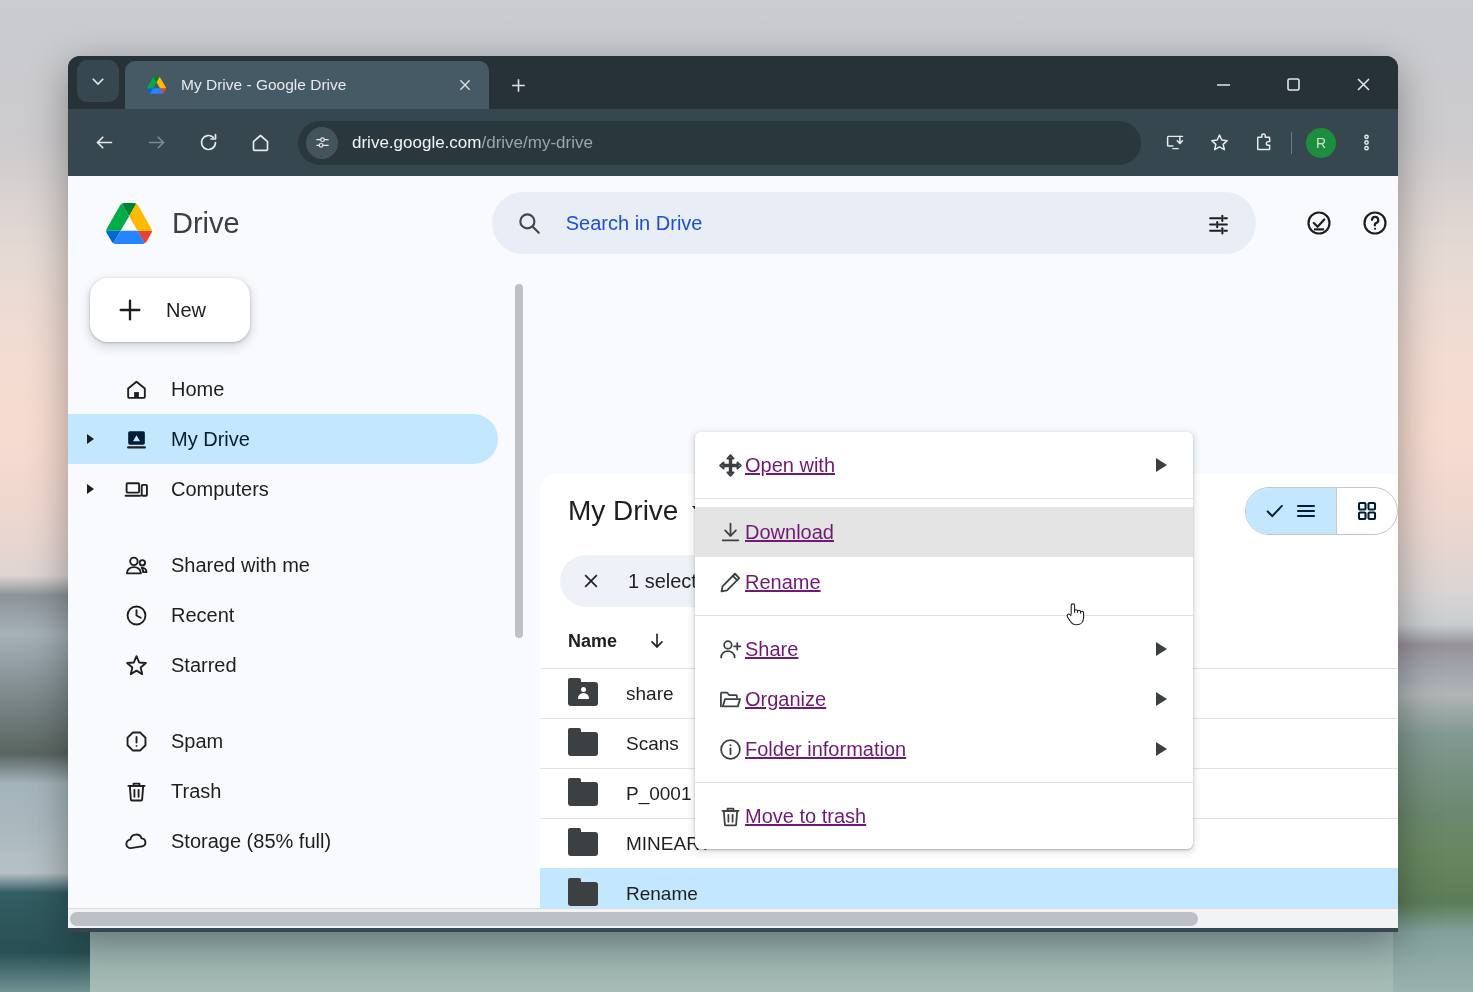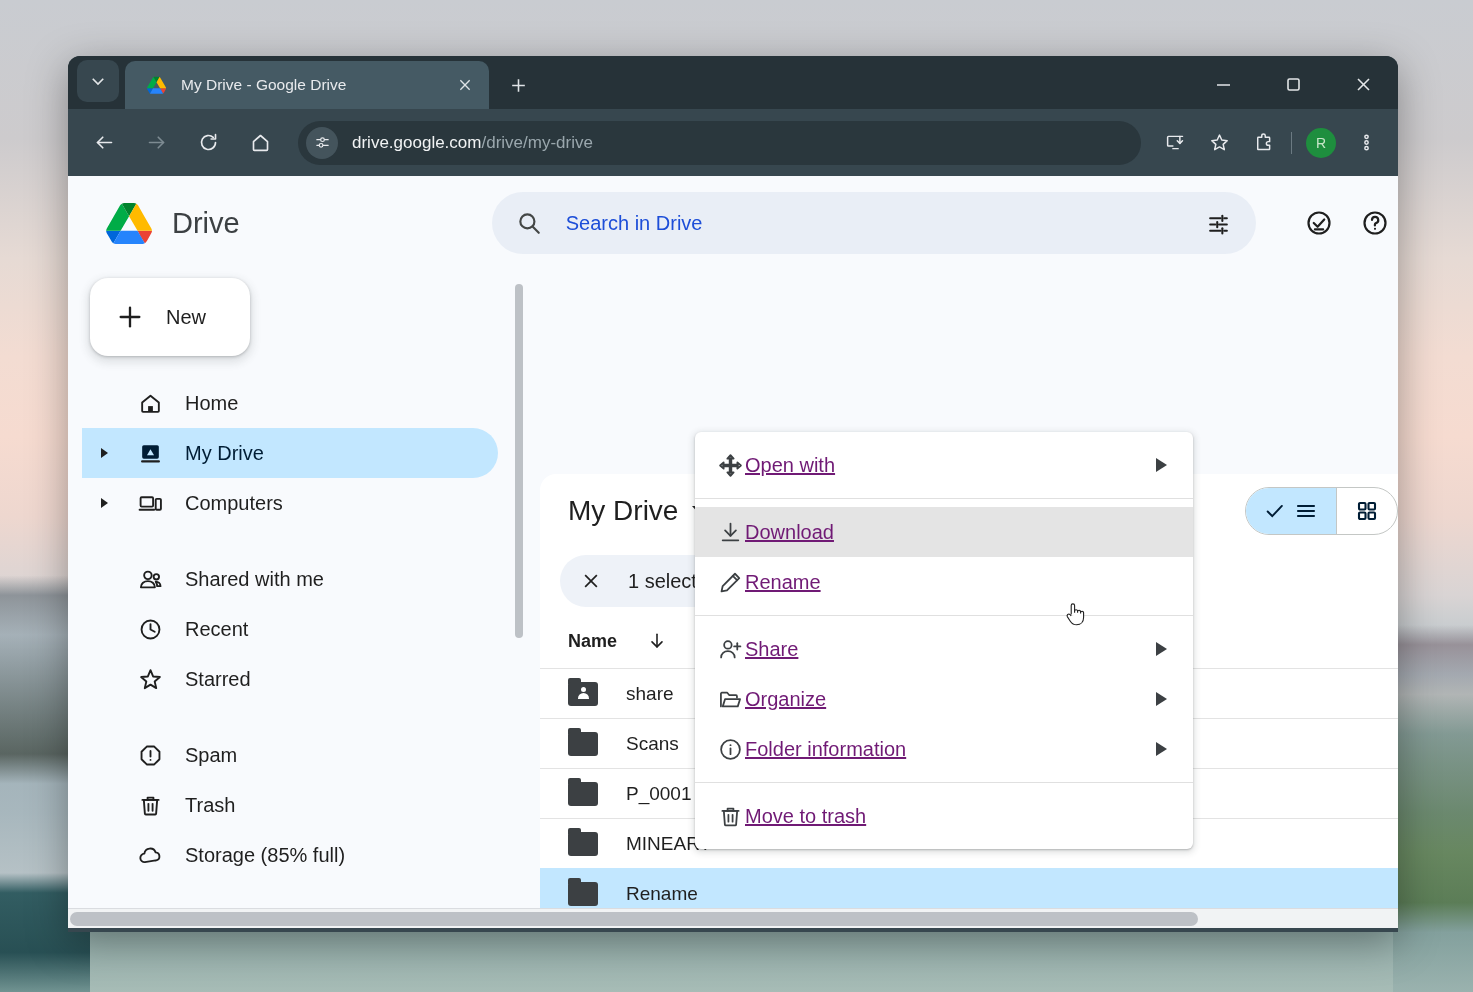--- a/index.html
+++ b/index.html
@@ -299,33 +299,33 @@
 
   
   #sidebar {
     position: absolute;
     left: 0; top: 94px; width: 472px; bottom: 0;
     background: #f8fafd;
     overflow: hidden;
   }
   #newbtn {
     margin: 8px 0 0 22px;
-    width: 160px; height: 78px;
+    width: 160px; height: 64px;
     background: #ffffff;
     border-radius: 18px;
     box-shadow: 0 1px 3px rgba(60,64,67,0.3), 0 4px 8px 3px rgba(60,64,67,0.12);
     display: flex; align-items: center;
     padding-left: 26px;
     cursor: pointer;
   }
   #newbtn .plus { width: 28px; height: 28px; }
   #newbtn .plus svg { width: 28px; height: 28px; stroke: #1f1f1f; stroke-width: 2; stroke-linecap: round; }
   #newbtn .lbl { margin-left: 22px; font-size: 20px; color: #1f1f1f; }
 
-  #navlist { margin-top: 22px; position: relative; padding-left: 14px; }
+  #navlist { margin-top: 22px; position: relative; }
   .nav {
     height: 50px; display: flex; align-items: center;
     margin-right: 42px;
     border-radius: 0 25px 25px 0;
     cursor: pointer; position: relative;
   }
   .nav.active { background: #c2e7ff; }
   .nav .tri {
     position: absolute; left: 19px;
     width: 0; height: 0;

